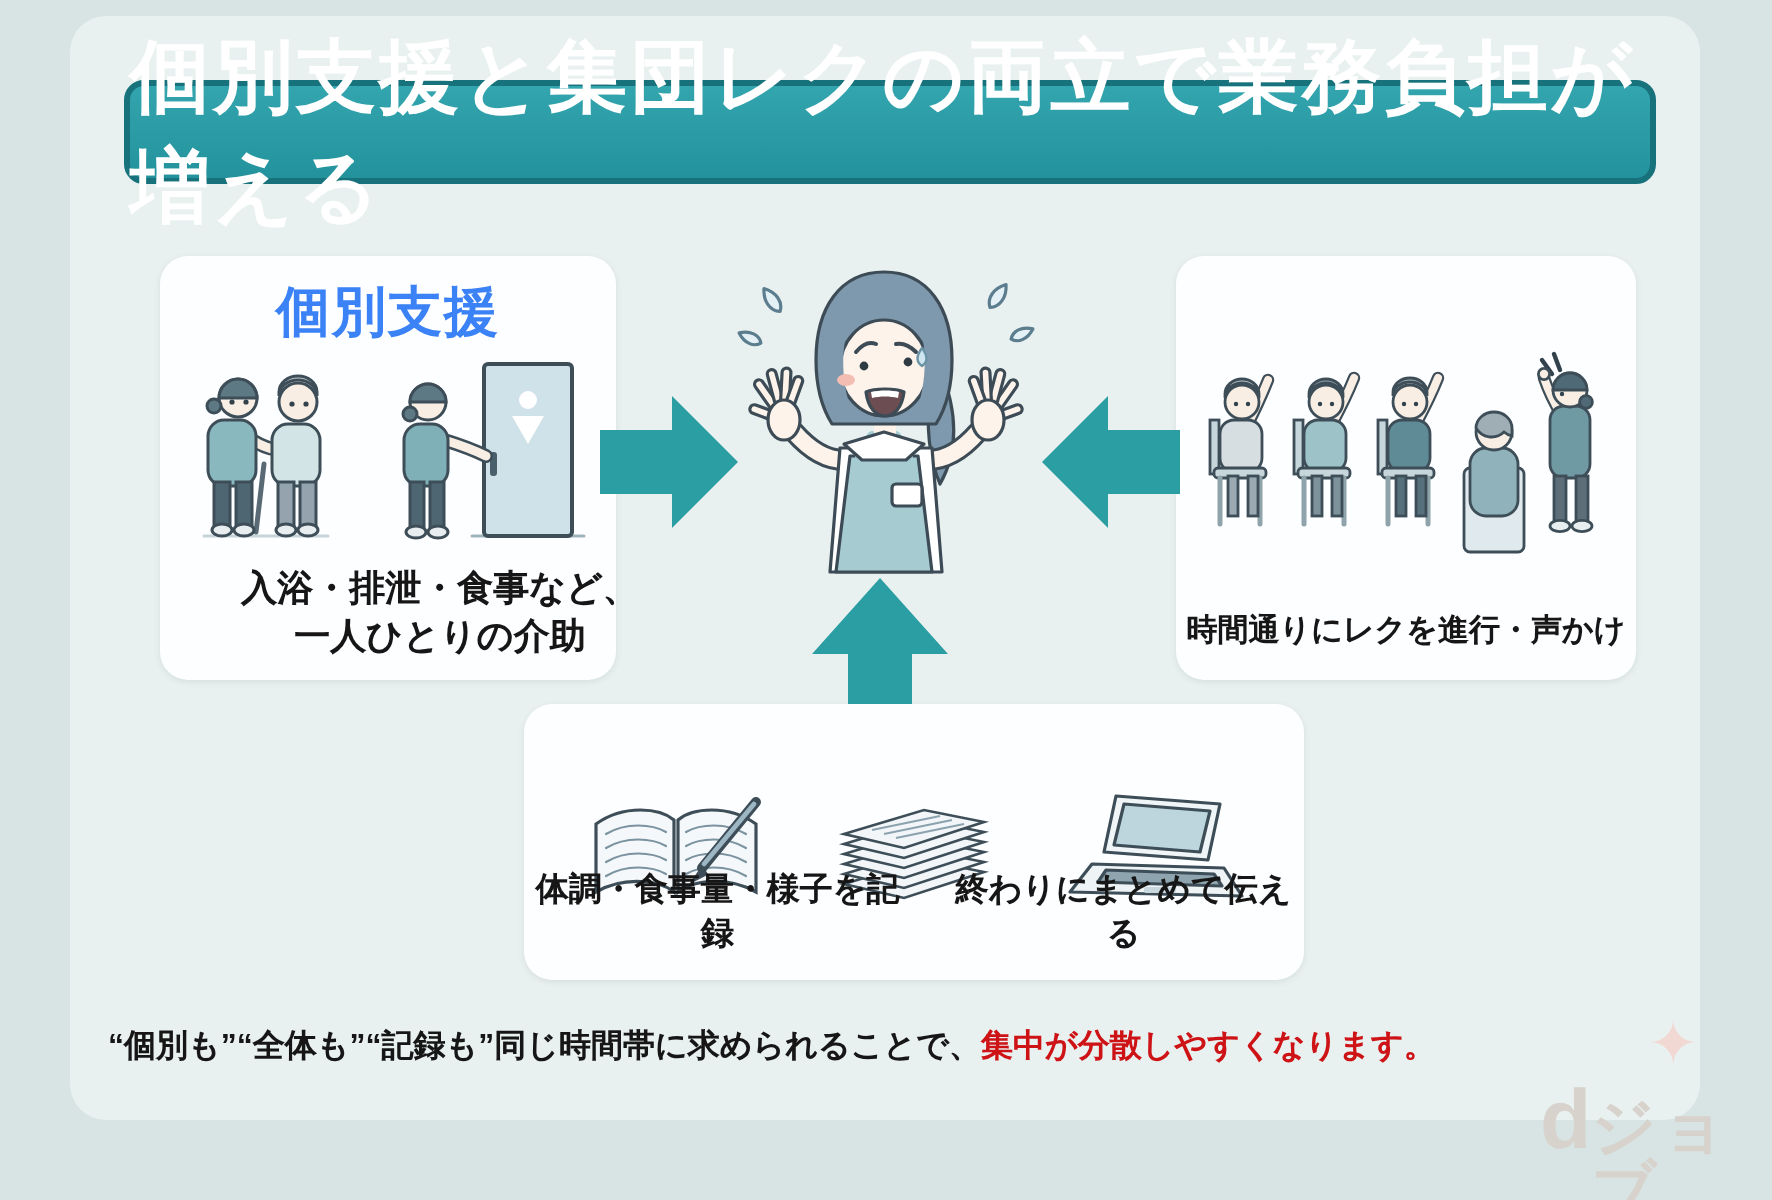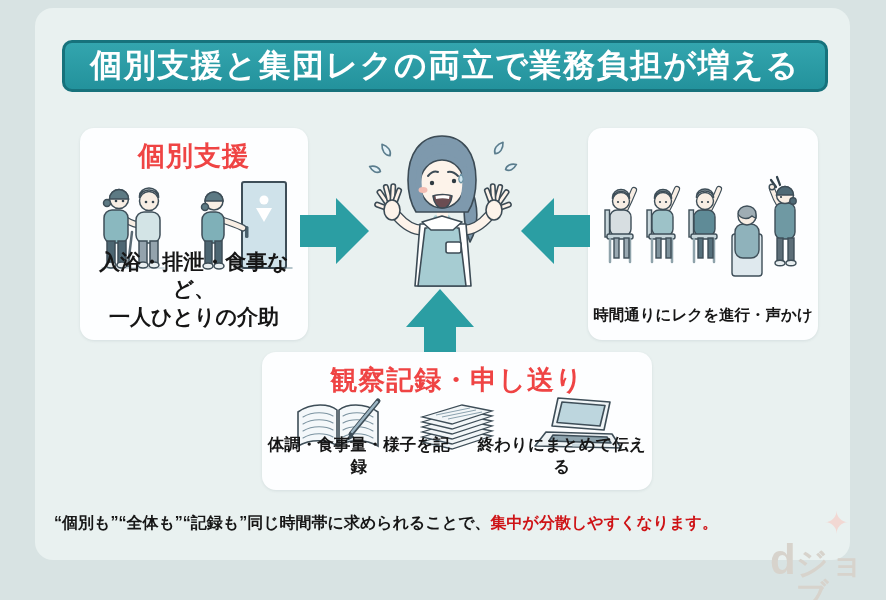--- a/index.html
+++ b/index.html
@@ -3,31 +3,31 @@
 <meta charset="utf-8">
 <style>
   html,body{margin:0;padding:0;background:#d8e3e3;}
   .stage{position:relative;width:886px;height:600px;background:#d8e3e3;overflow:hidden;
          font-family:"Liberation Sans","DejaVu Sans",sans-serif;color:#161616;}
   .card{position:absolute;left:35px;top:8px;width:815px;height:552px;
         background:#e9f1f0;border-radius:18px;}
   .banner{position:absolute;left:62px;top:40px;width:766px;height:52px;box-sizing:border-box;
           background:linear-gradient(#33a5ae,#23929c);border:3px solid #17727c;border-radius:10px;
           display:flex;align-items:center;justify-content:center;}
-  .banner span{font-size:32px;font-weight:bold;color:#ffffff;letter-spacing:1.5px;}
+  .banner span{font-size:40px;font-weight:bold;color:#ffffff;letter-spacing:1.5px;}
   .panel{position:absolute;background:#fdfeff;border-radius:14px;
          box-shadow:0 1px 3px rgba(40,70,80,.10);text-align:center;}
   #panel-left{left:80px;top:128px;width:228px;height:212px;}
   #panel-right{left:588px;top:128px;width:230px;height:212px;}
   #panel-bottom{left:262px;top:352px;width:390px;height:138px;}
   .panel h2{margin:0;position:absolute;top:10px;left:0;width:100%;
-            font-size:27px;font-weight:bold;color:#ef4444;letter-spacing:1px;}
+            font-size:27px;font-weight:bold;color:#3b82f6;letter-spacing:1px;}
   .panel .illo{position:absolute;}
   .cap{position:absolute;left:0;width:100%;font-weight:bold;color:#161616;}
-  #panel-left .cap{bottom:10px;font-size:21px;line-height:1.3;}
+  #panel-left .cap{bottom:10px;font-size:18px;line-height:1.3;padding-left:26px;}
   #panel-right .cap{bottom:14px;font-size:15.5px;}
   #panel-bottom .cap{bottom:12px;font-size:16.5px;display:flex;justify-content:center;gap:16px;}
   .icon-row{position:absolute;top:44px;left:0;width:100%;display:flex;
             justify-content:center;align-items:flex-end;gap:26px;}
   .arrow{position:absolute;}
   .footnote{position:absolute;left:54px;top:513px;font-size:16px;font-weight:bold;
             white-space:nowrap;z-index:3;}
   .footnote .red{color:#ce1316;}
   .sparkle{position:absolute;left:824px;top:505px;font-size:30px;color:#f2d8d3;z-index:2;}
   .watermark{position:absolute;left:770px;top:539px;z-index:4;display:flex;align-items:baseline;
@@ -241,21 +241,20 @@
           <rect x="-2.2" y="-26" width="4.4" height="18" rx="2.2" transform="rotate(-3)"></rect>
           <rect x="-2.2" y="-23" width="4.4" height="16" rx="2.2" transform="rotate(-20)"></rect>
           <rect x="-2.2" y="-18" width="4.4" height="12" rx="2.2" transform="rotate(70)"></rect>
         </g>
         <ellipse cx="0" cy="0" rx="8" ry="10"></ellipse>
       </g>
     </g>
   </svg>
 
   <div class="panel" id="panel-bottom">
-    <h2>観察記録・申し送り</h2>
     <div class="icon-row">
       <svg width="96" height="60" viewBox="0 0 96 60">
         <g stroke="#3e4e58" stroke-width="1.6" stroke-linecap="round">
           <path d="M8,16 C22,6 40,8 47,14 L47,50 C40,44 22,42 8,50 Z" fill="#f4f8fa"></path>
           <path d="M88,16 C74,6 56,8 49,14 L49,50 C56,44 74,42 88,50 Z" fill="#f4f8fa"></path>
           <g stroke="#7b93a0" stroke-width="1.1" fill="none">
             <path d="M13,21 C23,15 36,16 43,20"></path>
               <path d="M13,28 C23,22 36,23 43,27"></path>
             <path d="M13,35 C23,29 36,30 43,34"></path>
               <path d="M13,42 C23,36 36,37 43,41"></path>

